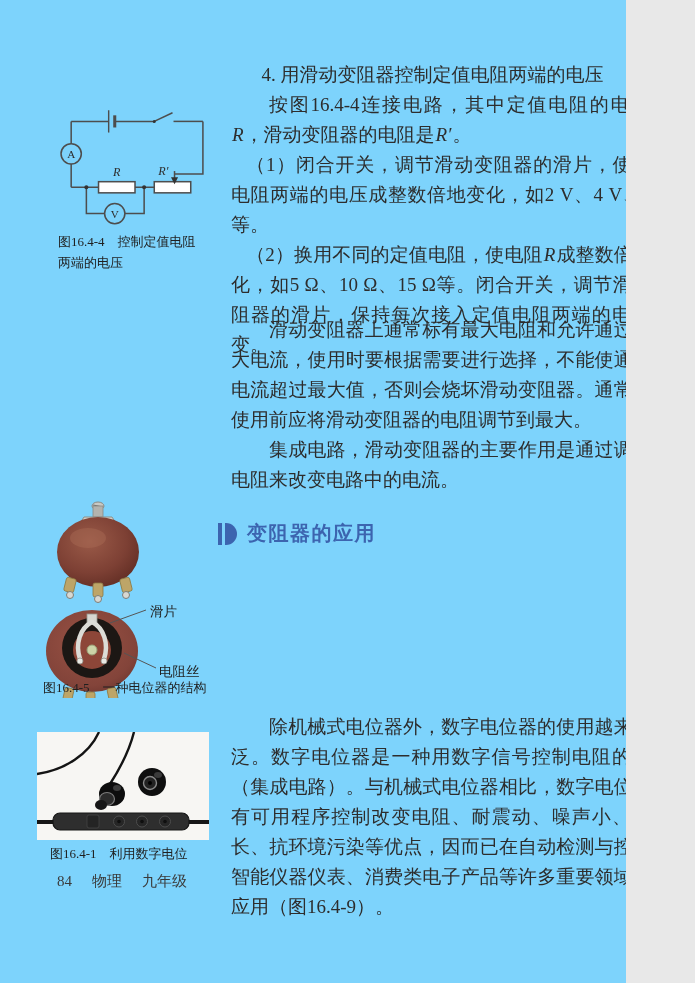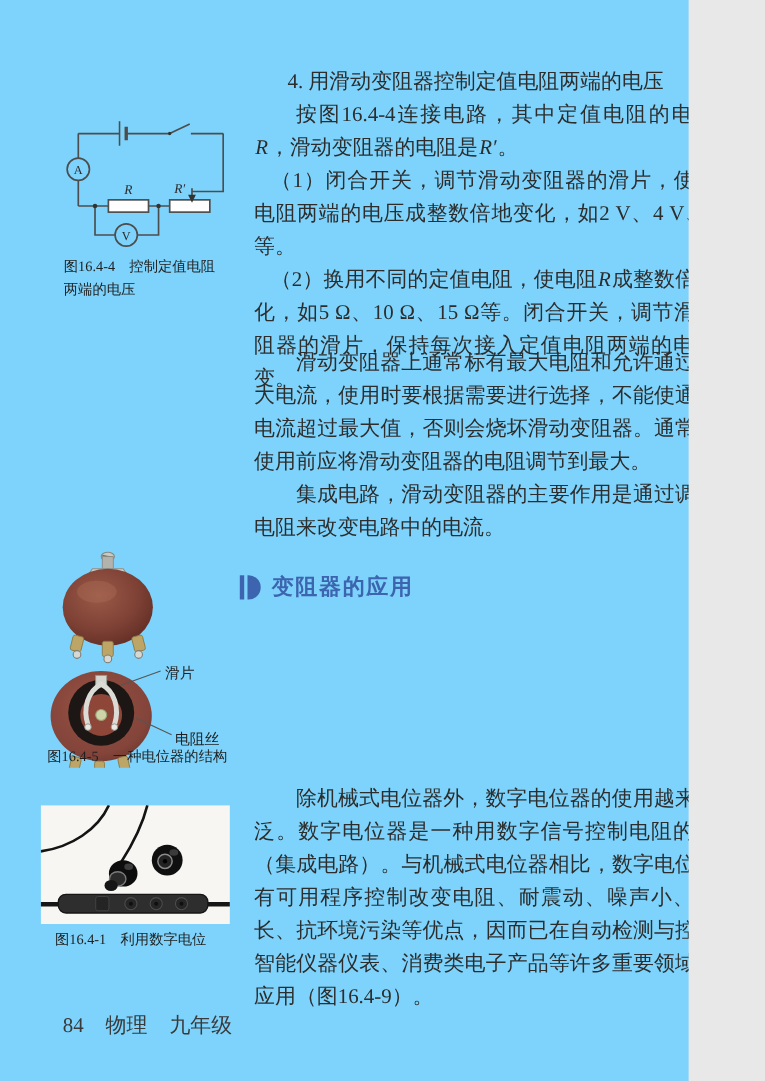--- a/index.html
+++ b/index.html
@@ -22,21 +22,21 @@
   .sec-icon .bar{width:4px; height:22px; background:#3c64af; margin-right:3px;}
   .sec-icon .half{width:12px; height:22px; background:#3c64af;
                   border-radius:0 11px 11px 0;}
   .sec-title{font-family:"Liberation Sans","DejaVu Sans",sans-serif;
              font-weight:bold; font-size:20px; color:#3c64af; letter-spacing:1.5px;}
   
   .caption{position:absolute; font-size:13px; line-height:21px; color:#1f1f1f;}
   .figsvg{position:absolute;}
   svg text{font-family:"Liberation Serif","DejaVu Serif",serif;}
   
-  .footer{position:absolute; left:57px; top:919px; font-size:19px; color:#3a3a3a;
+  .footer{position:absolute; left:57px; top:872px; font-size:15px; color:#3a3a3a;
           font-family:"Liberation Serif","DejaVu Serif",serif;}
   .footer span{margin-right:20px;}
 </style>
 </head>
 <body>
 
 <div class="page">
 
   <div class="block" style="top:60px">
     <p class="indent16">4. 用滑动变阻器控制定值电阻两端的电压</p>

